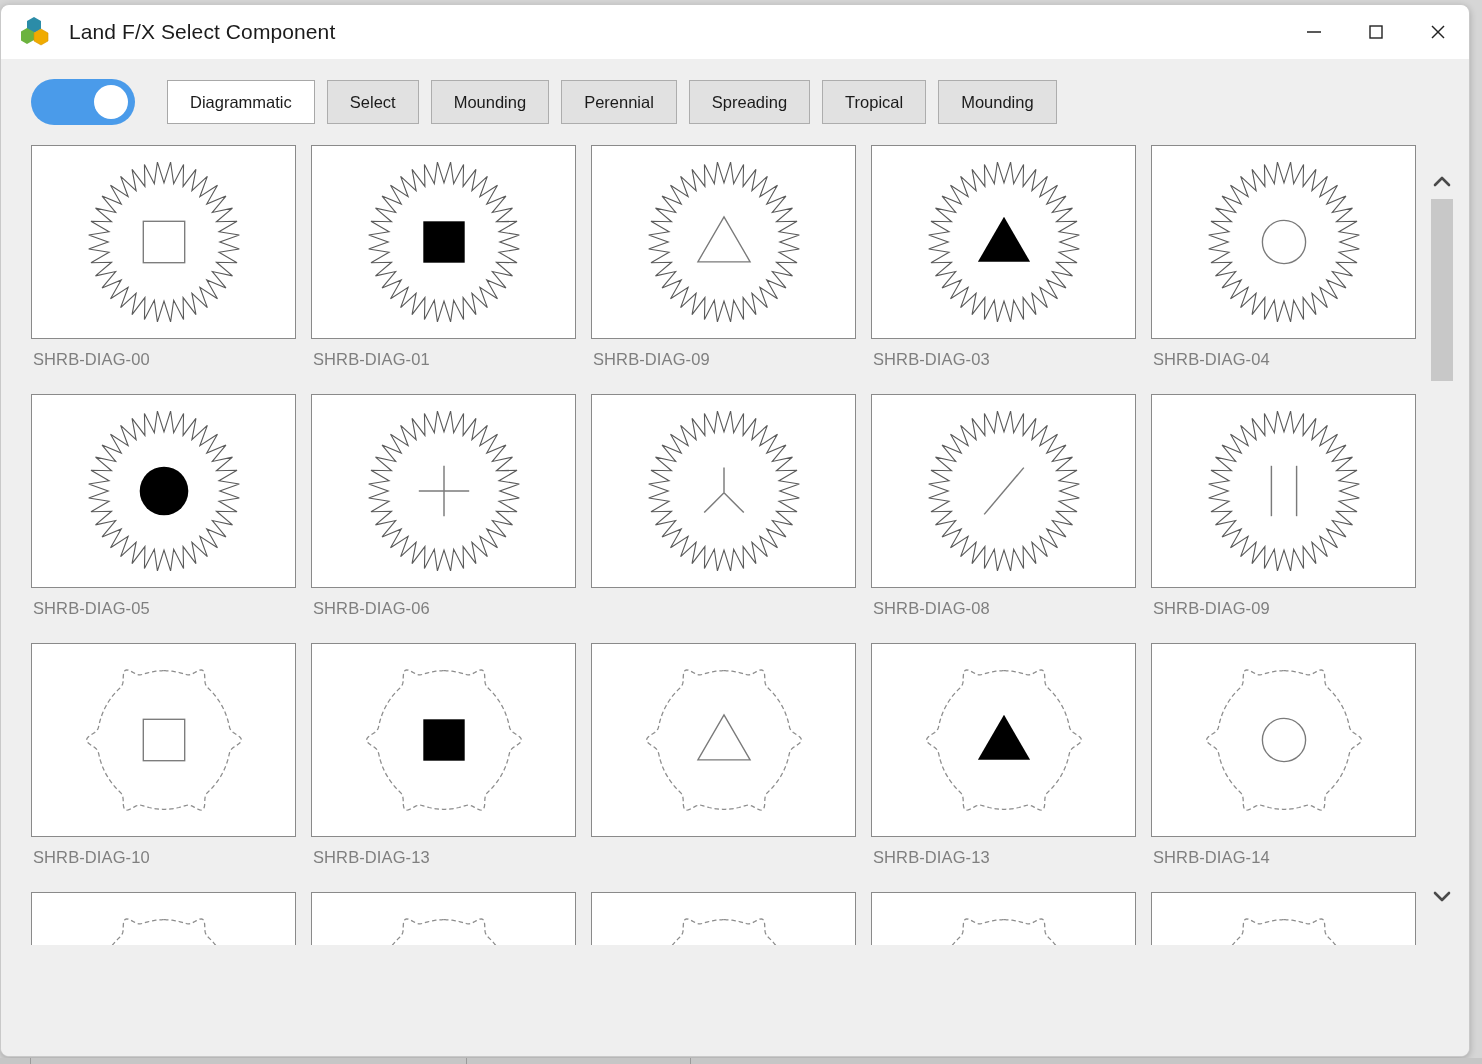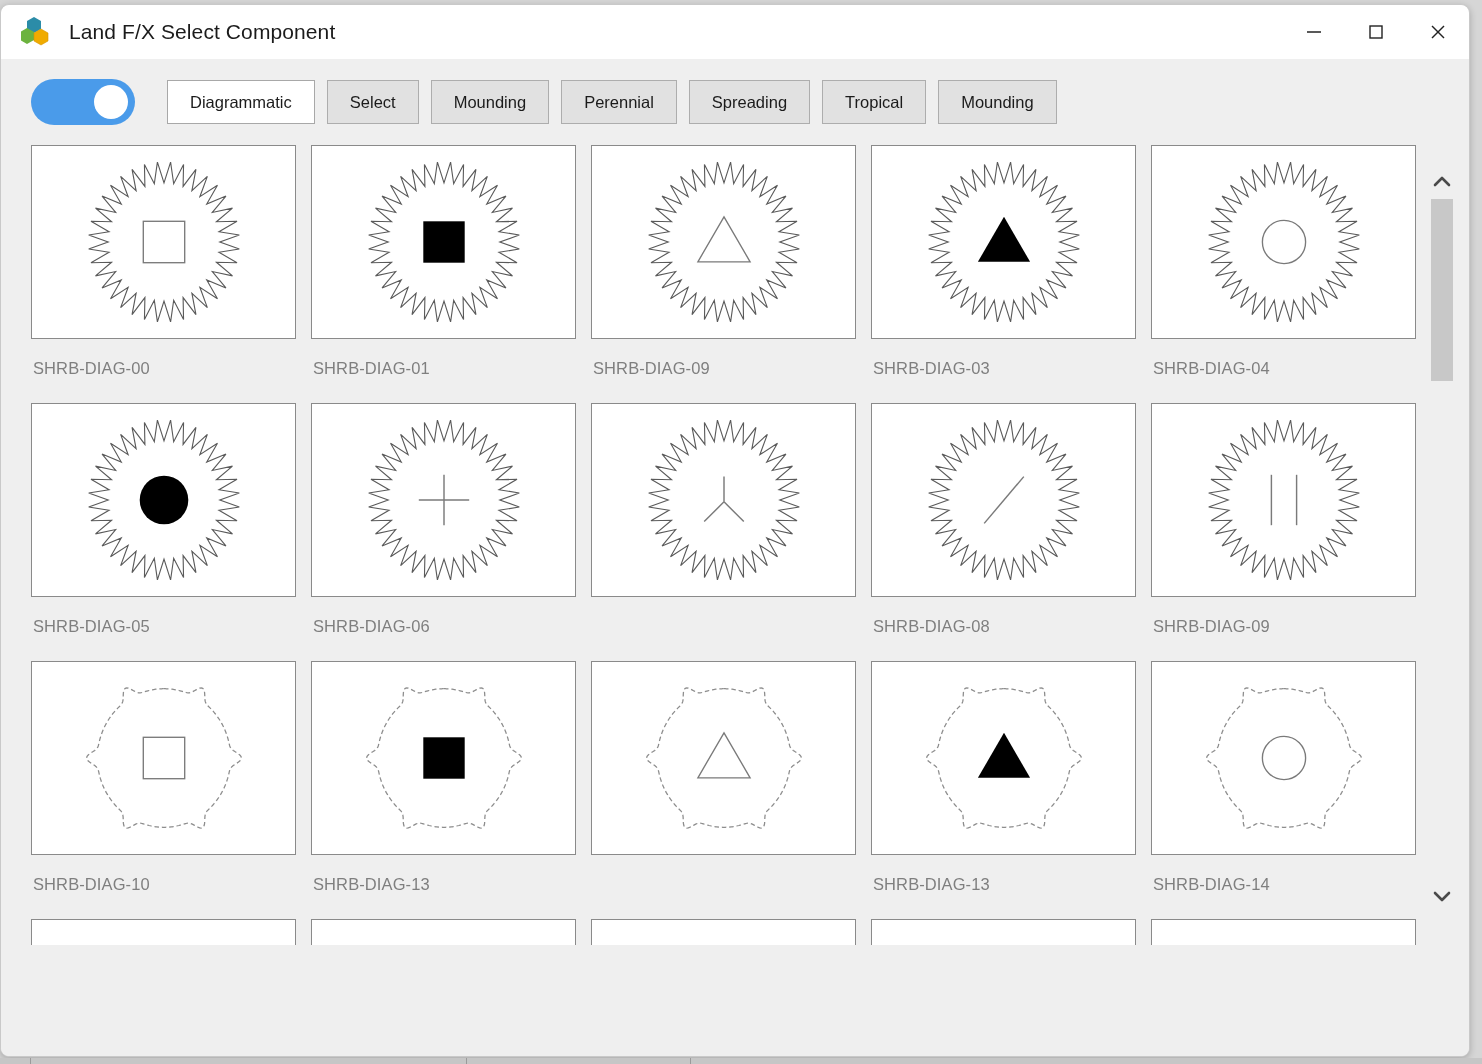--- a/index.html
+++ b/index.html
@@ -137,21 +137,21 @@
     display: flex;
     align-items: center;
     justify-content: center;
     cursor: pointer;
     overflow: hidden;
   }
   .thumb svg { display: block; }
   .card-label {
     font-size: 16.5px;
     color: #7f7f7f;
-    padding: 20px 2px 19px 2px;
+    padding: 11px 2px 19px 2px;
     white-space: nowrap;
     letter-spacing: .1px;
   }
 
   
   .scrollbar {
     position: absolute;
     right: 14px; top: 24px;
     width: 26px; height: 740px;
     display: flex;

